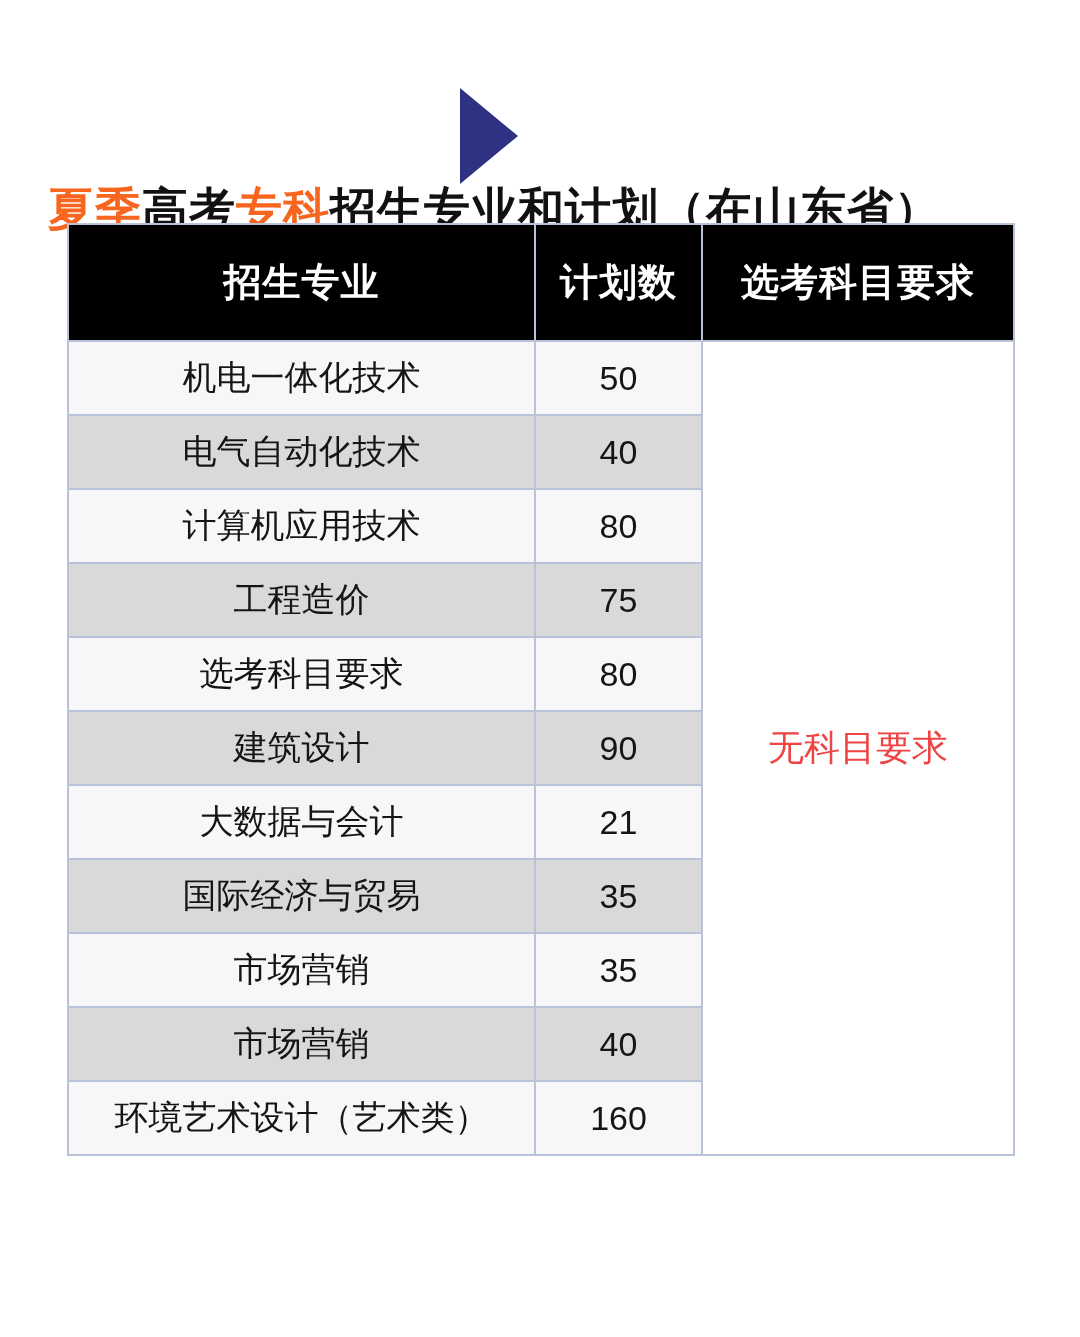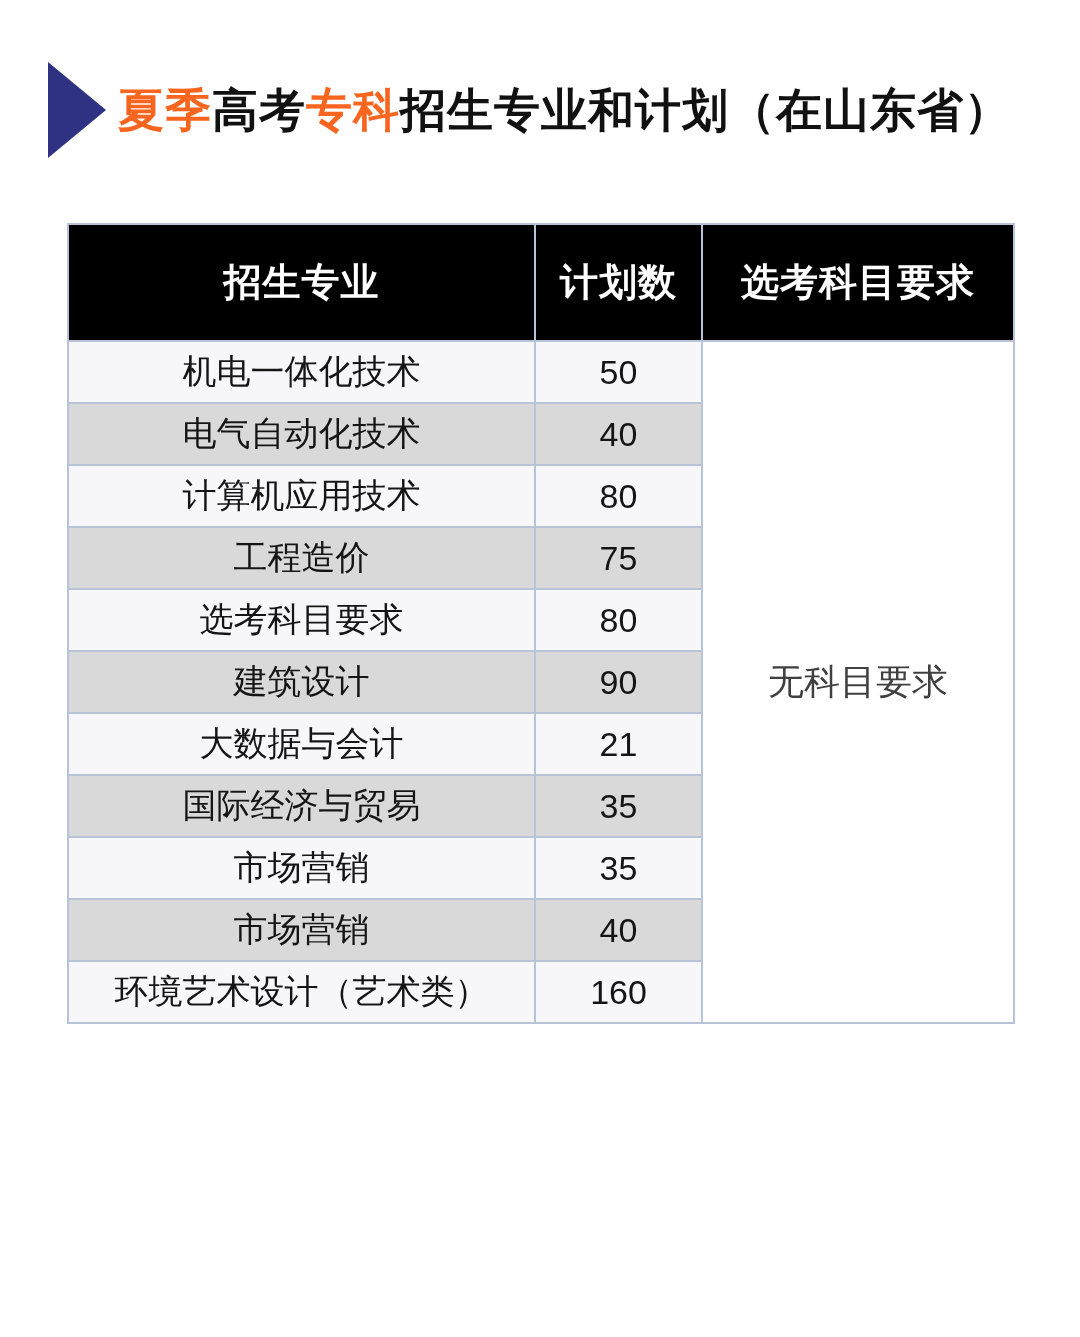--- a/index.html
+++ b/index.html
@@ -15,23 +15,24 @@
     width: 1080px;
     height: 1337px;
     background: #ffffff;
     overflow: hidden;
   }
 
   
   .title-row {
     position: absolute;
     left: 48px;
-    top: 62px;
+    top: 88px;
     display: flex;
     align-items: center;
+    flex-direction: column;
   }
   .tri-icon {
     width: 0;
     height: 0;
     border-top: 48px solid transparent;
     border-bottom: 48px solid transparent;
     border-left: 58px solid #2F3282;
     margin-right: 12px;
     flex: 0 0 auto;
   }
@@ -70,31 +71,31 @@
   }
   thead th {
     background: #000000;
     color: #ffffff;
     font-size: 38px;
     font-weight: 700;
     height: 117px;
     letter-spacing: 1px;
   }
   tbody td {
-    height: 62px;
+    height: 74px;
     font-size: 34px;
     font-weight: 500;
   }
   tbody tr:nth-child(odd)  td { background: #F7F7F9; }
   tbody tr:nth-child(even) td { background: #D9D9D9; }
   tbody td.req-cell {
     background: #ffffff !important;
     font-size: 36px;
     font-weight: 500;
-    color: #404040;
+    color: #ef4444;
   }
 </style>
 </head>
 <body>
 
 <div class="page">
 
   <div class="title-row">
     <div class="tri-icon"></div>
     <div class="title-text"><span class="seg-orange">夏季</span><span class="seg-black">高考</span><span class="seg-orange">专科</span><span class="seg-black">招生专业和计划（在山东省）</span></div>

